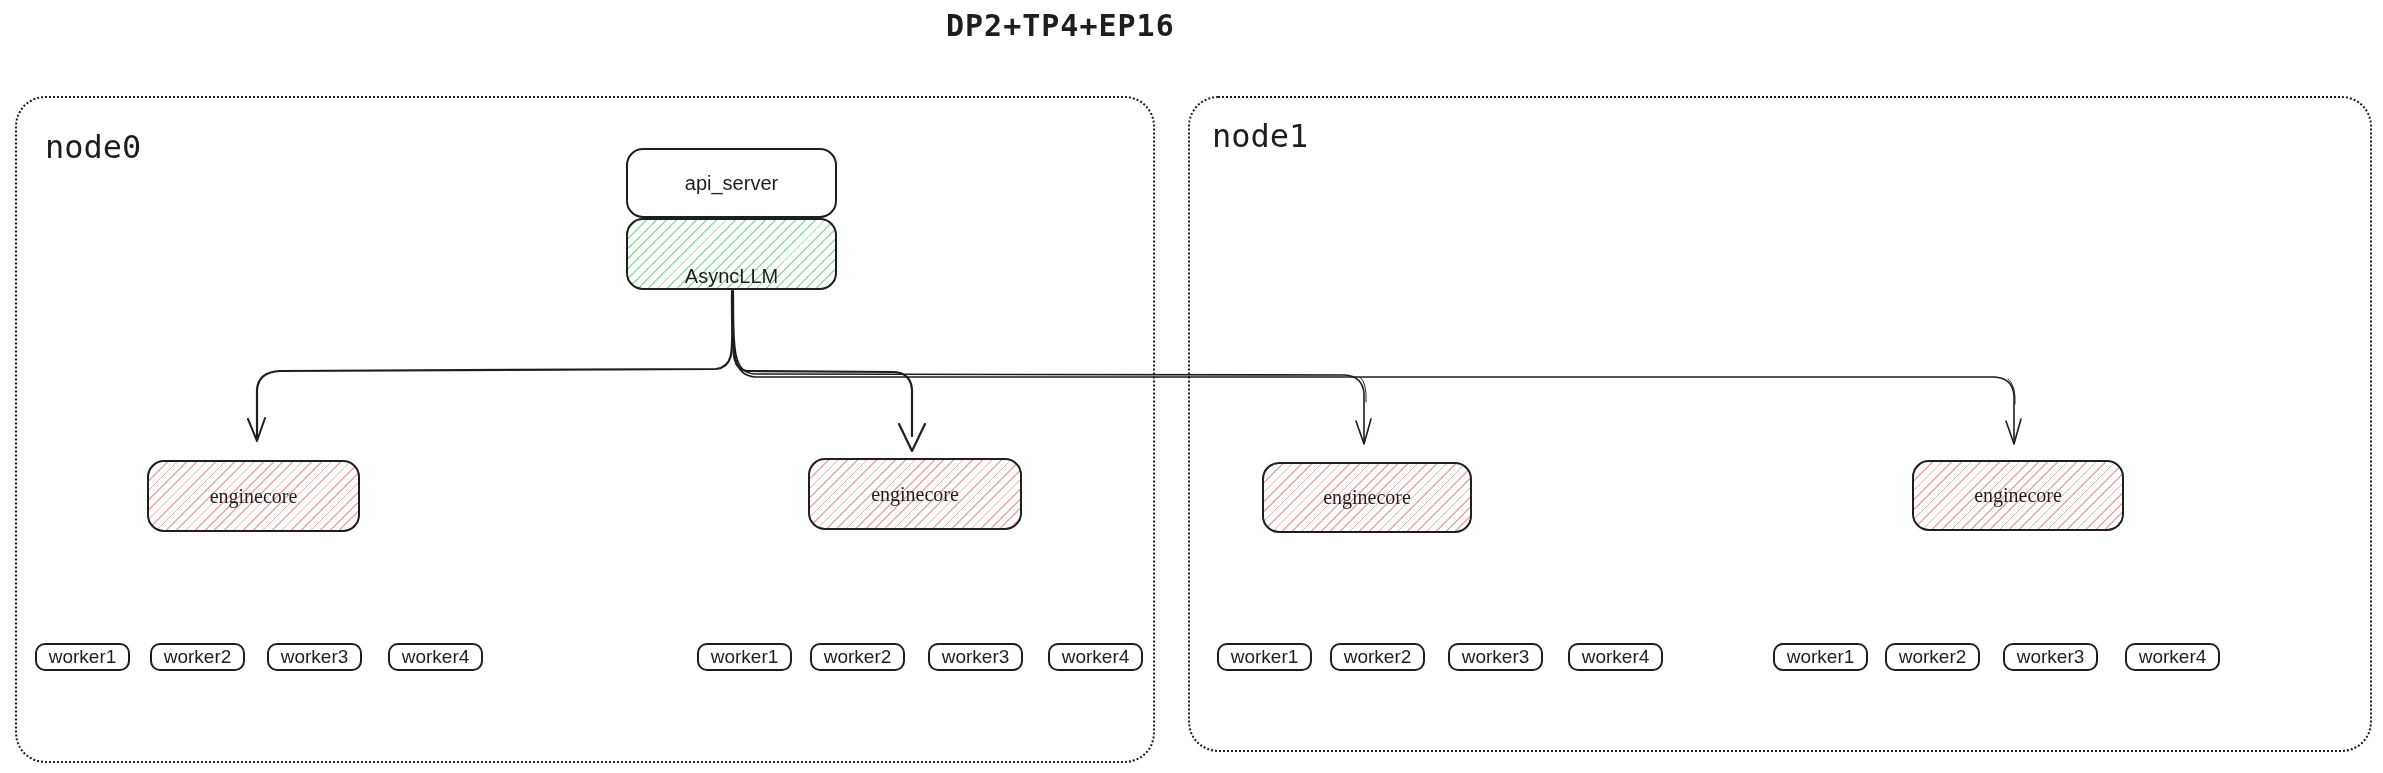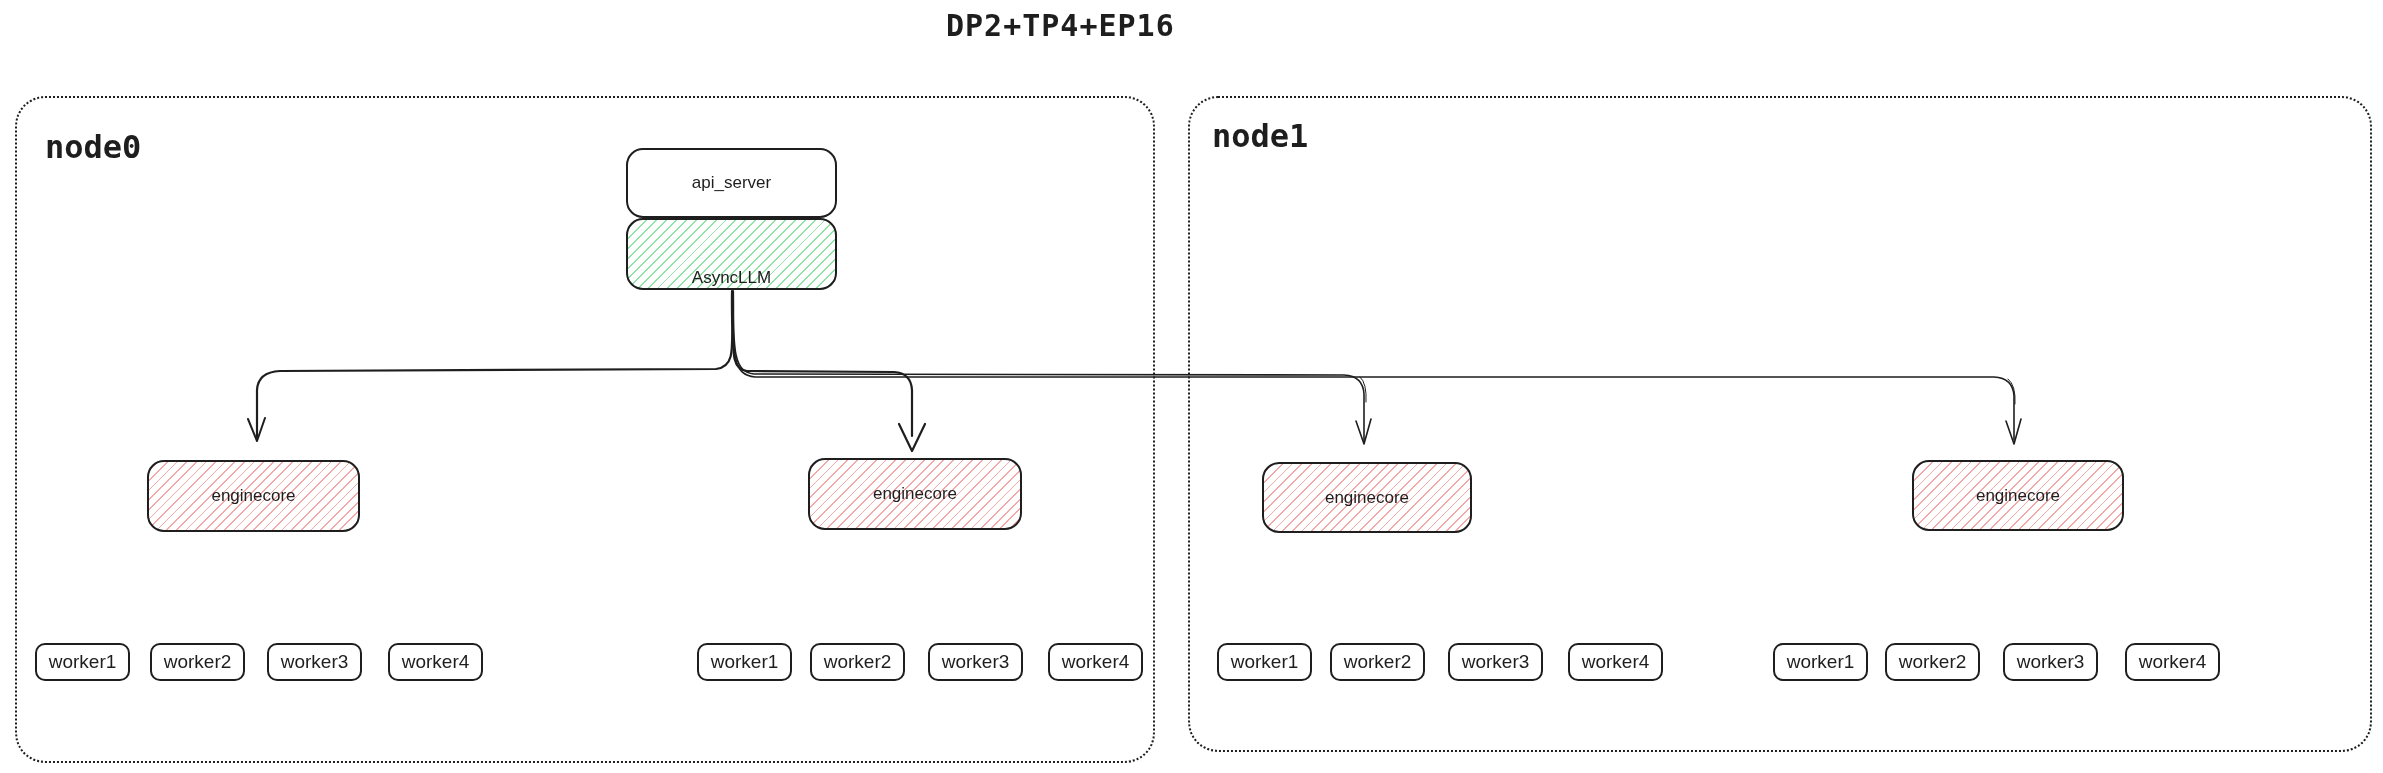--- a/index.html
+++ b/index.html
@@ -10,29 +10,29 @@
   }
   *{box-sizing:border-box;margin:0;padding:0;}
   html,body{width:2383px;height:773px;background:var(--background);overflow:hidden;}
   .canvas{position:relative;width:2383px;height:773px;background:var(--background);
           font-family:"Liberation Sans",sans-serif;color:var(--ink);}
   .title{position:absolute;left:946px;top:8px;width:320px;text-align:left;
          font-family:"DejaVu Sans Mono",monospace;font-size:30px;font-weight:600;
          color:var(--ink);letter-spacing:1px;}
   .node-box{position:absolute;border:2.5px dotted var(--ink);border-radius:30px;background:transparent;}
   .node-label{position:absolute;font-family:"DejaVu Sans Mono",monospace;
-              font-size:32px;font-weight:700;color:var(--ink);}
+              font-size:32px;font-weight:400;color:var(--ink);}
   .shape{position:absolute;display:flex;align-items:center;justify-content:center;
          border:2.5px solid var(--ink);background:#fff;color:var(--ink);}
-  .big-box{border-radius:17px;font-size:17px;}
+  .big-box{border-radius:17px;font-size:20px;}
   .hatch-green{background-image:repeating-linear-gradient(135deg,
       transparent 0px,transparent 5.6px,var(--green-hatch) 5.6px,var(--green-hatch) 7px);align-items:flex-end;}
   .hatch-red{background-image:repeating-linear-gradient(135deg,
-      transparent 0px,transparent 5.6px,var(--red-hatch) 5.6px,var(--red-hatch) 6.8px);}
-  .worker{border-radius:10px;border-width:2.5px;font-size:19px;width:95px;height:38px;top:643px;}
+      transparent 0px,transparent 5.6px,var(--red-hatch) 5.6px,var(--red-hatch) 6.8px);font-family:Liberation Serif, serif;}
+  .worker{border-radius:10px;border-width:2.5px;font-size:19px;width:95px;height:28px;top:643px;}
   .arrows{position:absolute;left:0;top:0;width:2383px;height:773px;pointer-events:none;}
   .arrows path{stroke:var(--ink);fill:none;stroke-linecap:round;stroke-linejoin:round;}
 </style>
 </head>
 <body>
 
 <div class="canvas">
 
   <div class="title">DP2+TP4+EP16</div>
 

